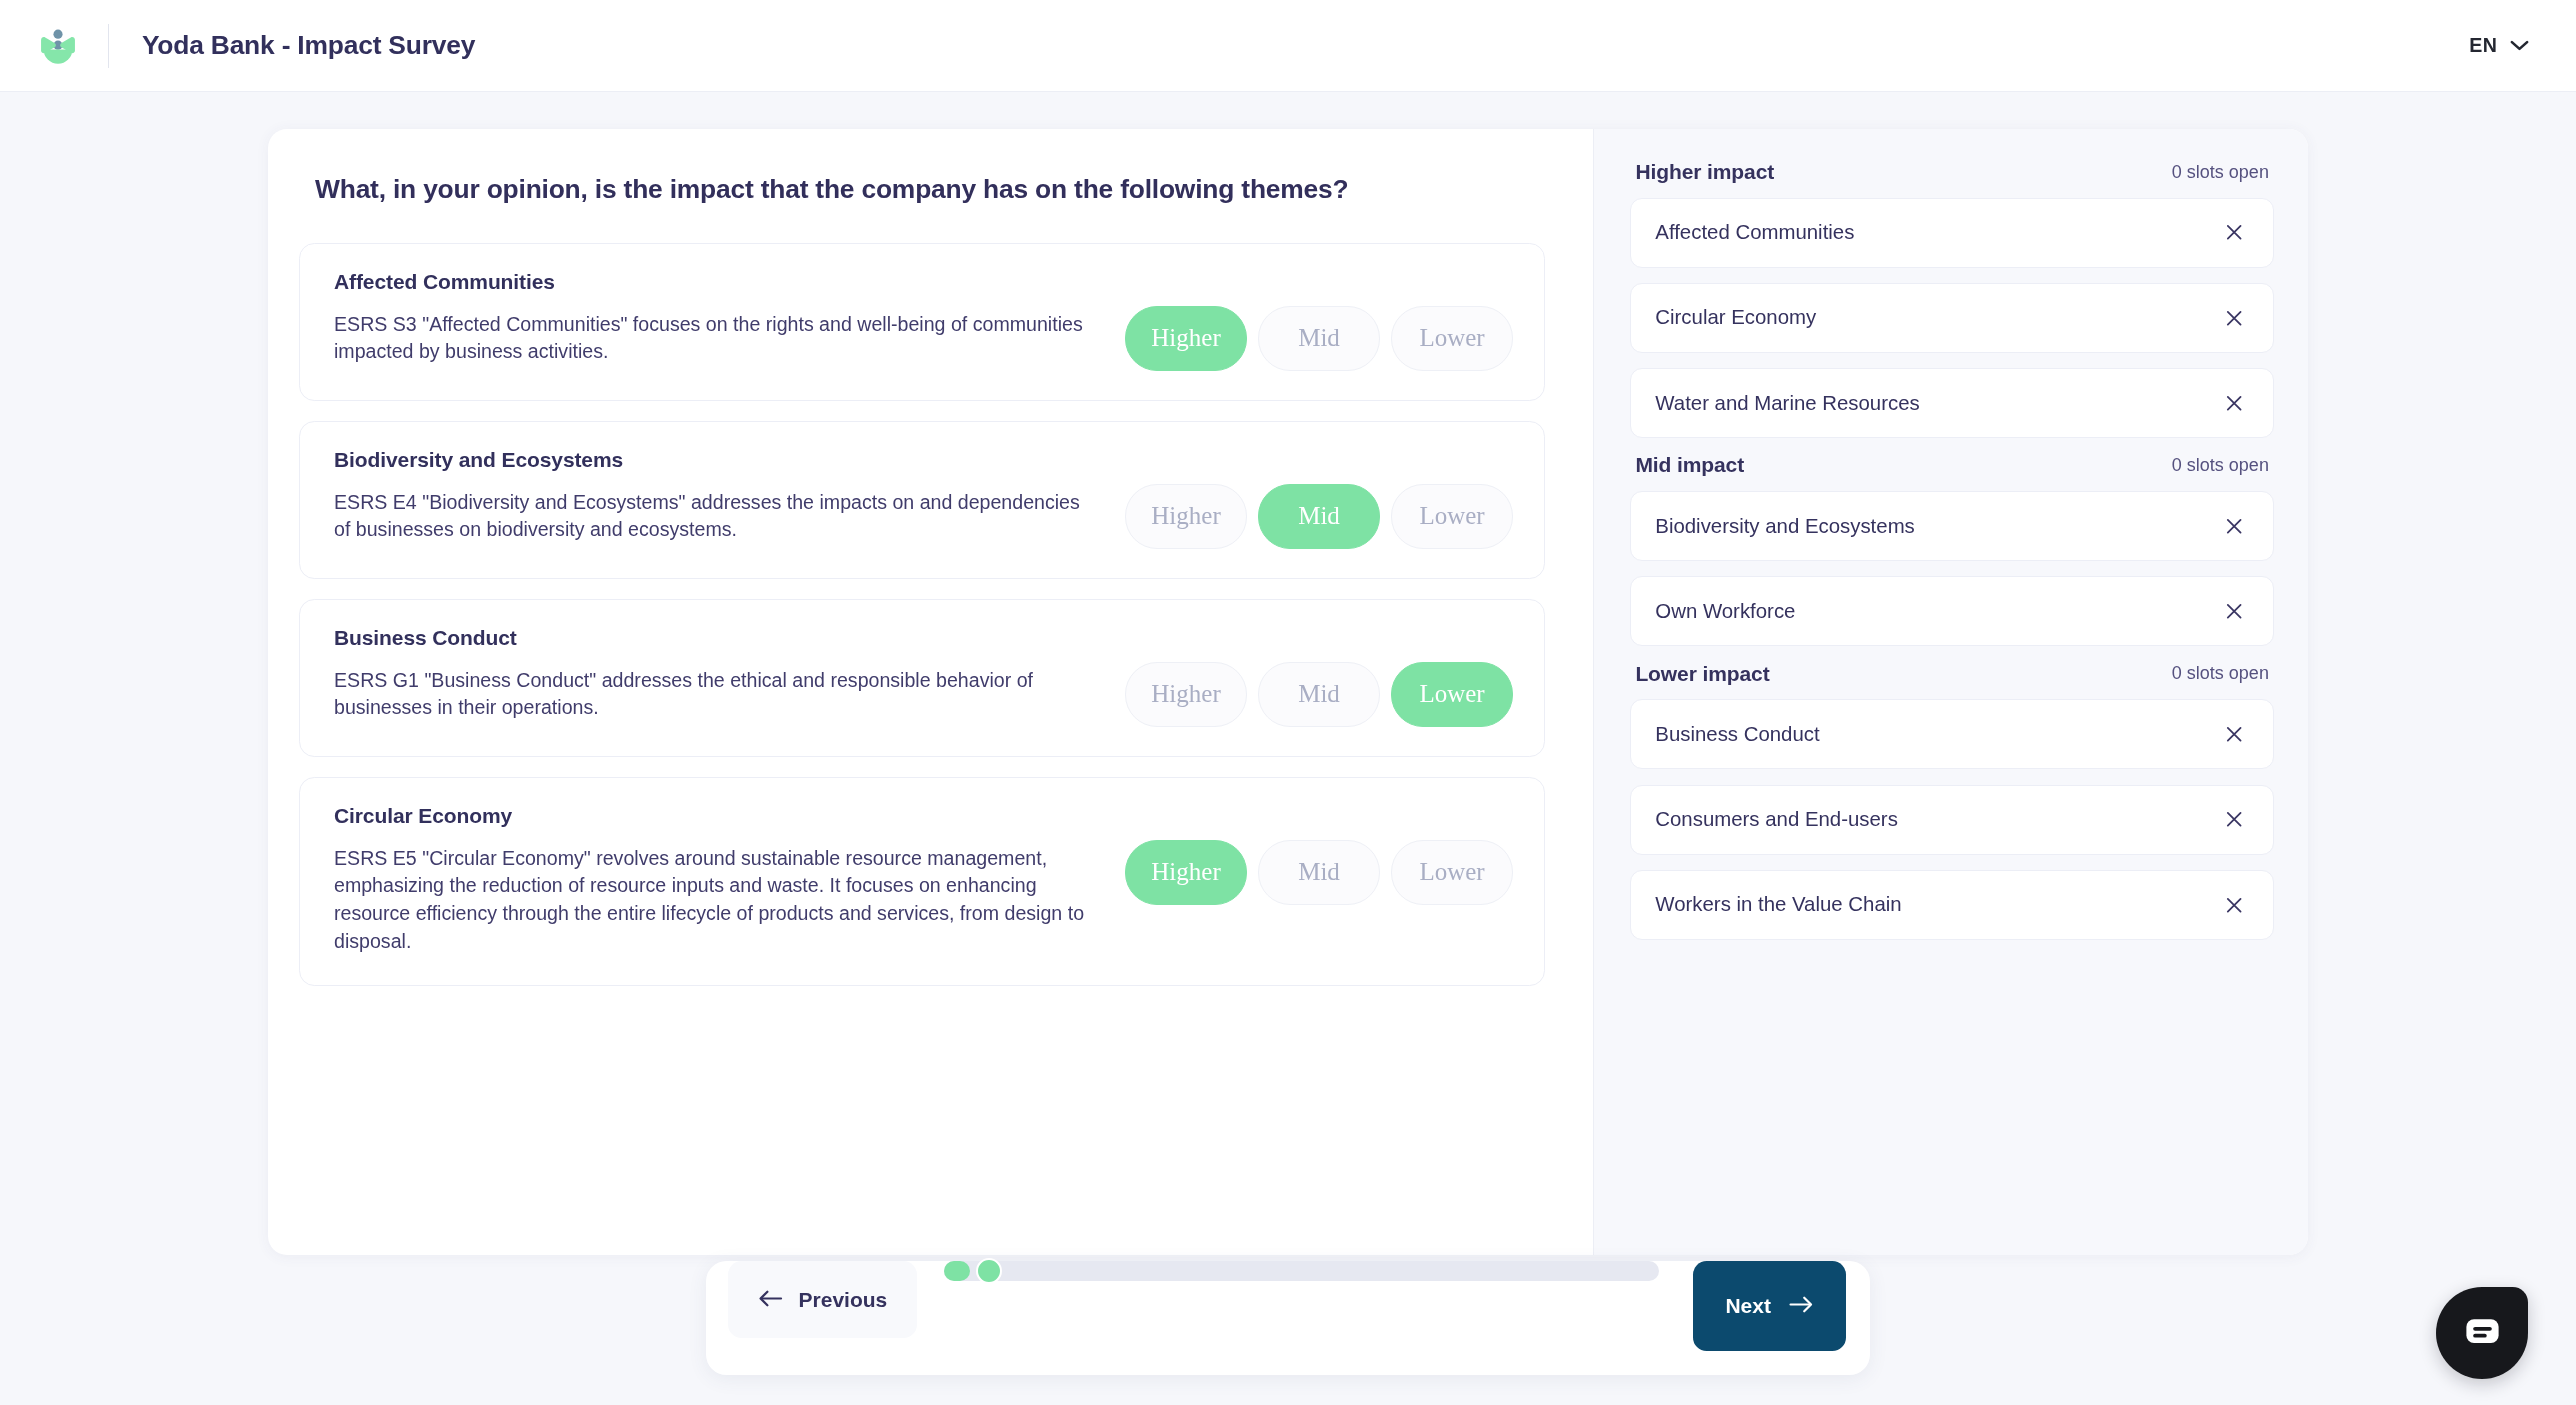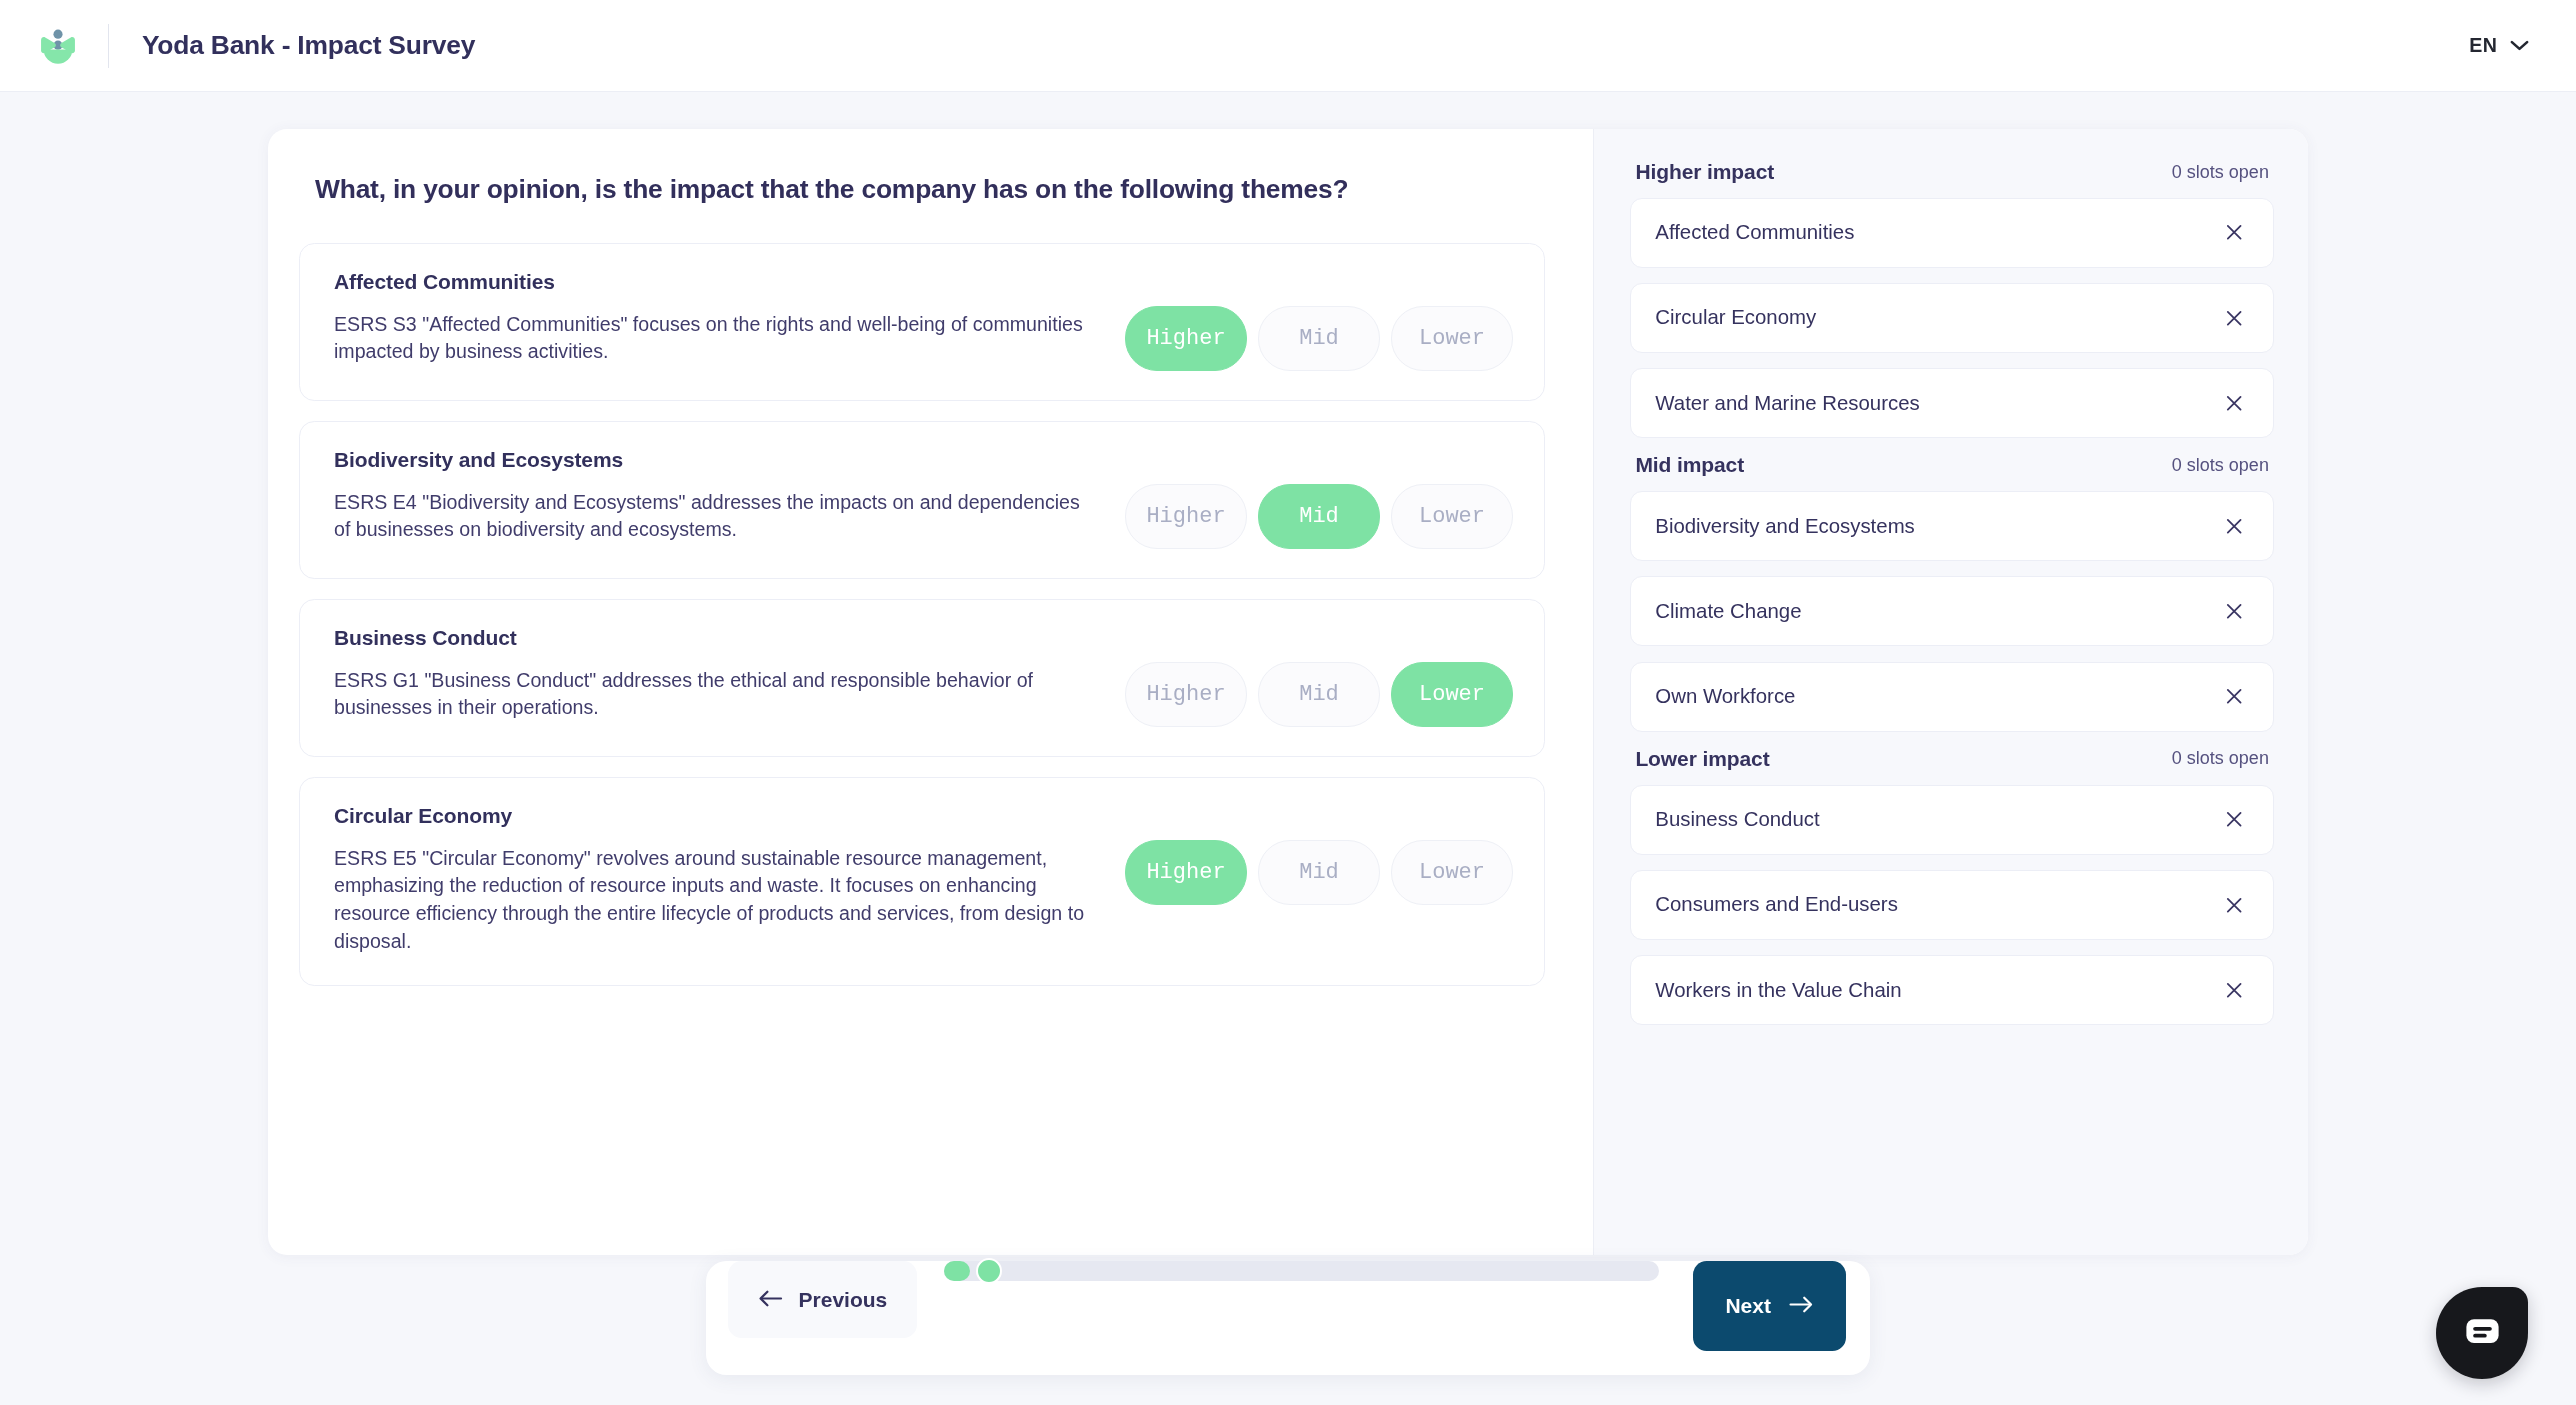--- a/index.html
+++ b/index.html
@@ -144,22 +144,22 @@
     flex: none;
     padding-top: 36px;
   }
   .rating-btn {
     width: 122px;
     height: 65px;
     border-radius: 32px;
     border: 1.3px solid #eef0f6;
     background: #fbfbfd;
     color: #a9aec4;
-    font-size: 22px;
-    font-family: Liberation Mono, monospace;
+    font-size: 25px;
+    font-family: Liberation Serif, serif;
     font-weight: 400;
     cursor: pointer;
     display: flex;
     align-items: center;
     justify-content: center;
     transition: none;
   }
   .rating-btn.selected {
     background: #7ee2a4;
     border-color: #7ee2a4;
@@ -457,28 +457,20 @@
           <div class="group-list">
             <div class="chip">
               <span class="chip-label">Biodiversity and Ecosystems</span>
               <span class="chip-remove">
                 <svg width="20.4" height="20.4" viewBox="0 0 24 24" xmlns="http://www.w3.org/2000/svg">
                   <path d="M4.5 4.5 L19.5 19.5 M19.5 4.5 L4.5 19.5" fill="none" stroke="#3a3663" stroke-width="2.1" stroke-linecap="round"></path>
                 </svg>
               </span>
             </div>
             <div class="chip">
-              <span class="chip-label">Climate Change</span>
-              <span class="chip-remove">
-                <svg width="20.4" height="20.4" viewBox="0 0 24 24" xmlns="http://www.w3.org/2000/svg">
-                  <path d="M4.5 4.5 L19.5 19.5 M19.5 4.5 L4.5 19.5" fill="none" stroke="#3a3663" stroke-width="2.1" stroke-linecap="round"></path>
-                </svg>
-              </span>
-            </div>
-            <div class="chip">
               <span class="chip-label">Own Workforce</span>
               <span class="chip-remove">
                 <svg width="20.4" height="20.4" viewBox="0 0 24 24" xmlns="http://www.w3.org/2000/svg">
                   <path d="M4.5 4.5 L19.5 19.5 M19.5 4.5 L4.5 19.5" fill="none" stroke="#3a3663" stroke-width="2.1" stroke-linecap="round"></path>
                 </svg>
               </span>
             </div>
           </div>
           <div class="group-head">
             <span class="group-title">Lower impact</span>

